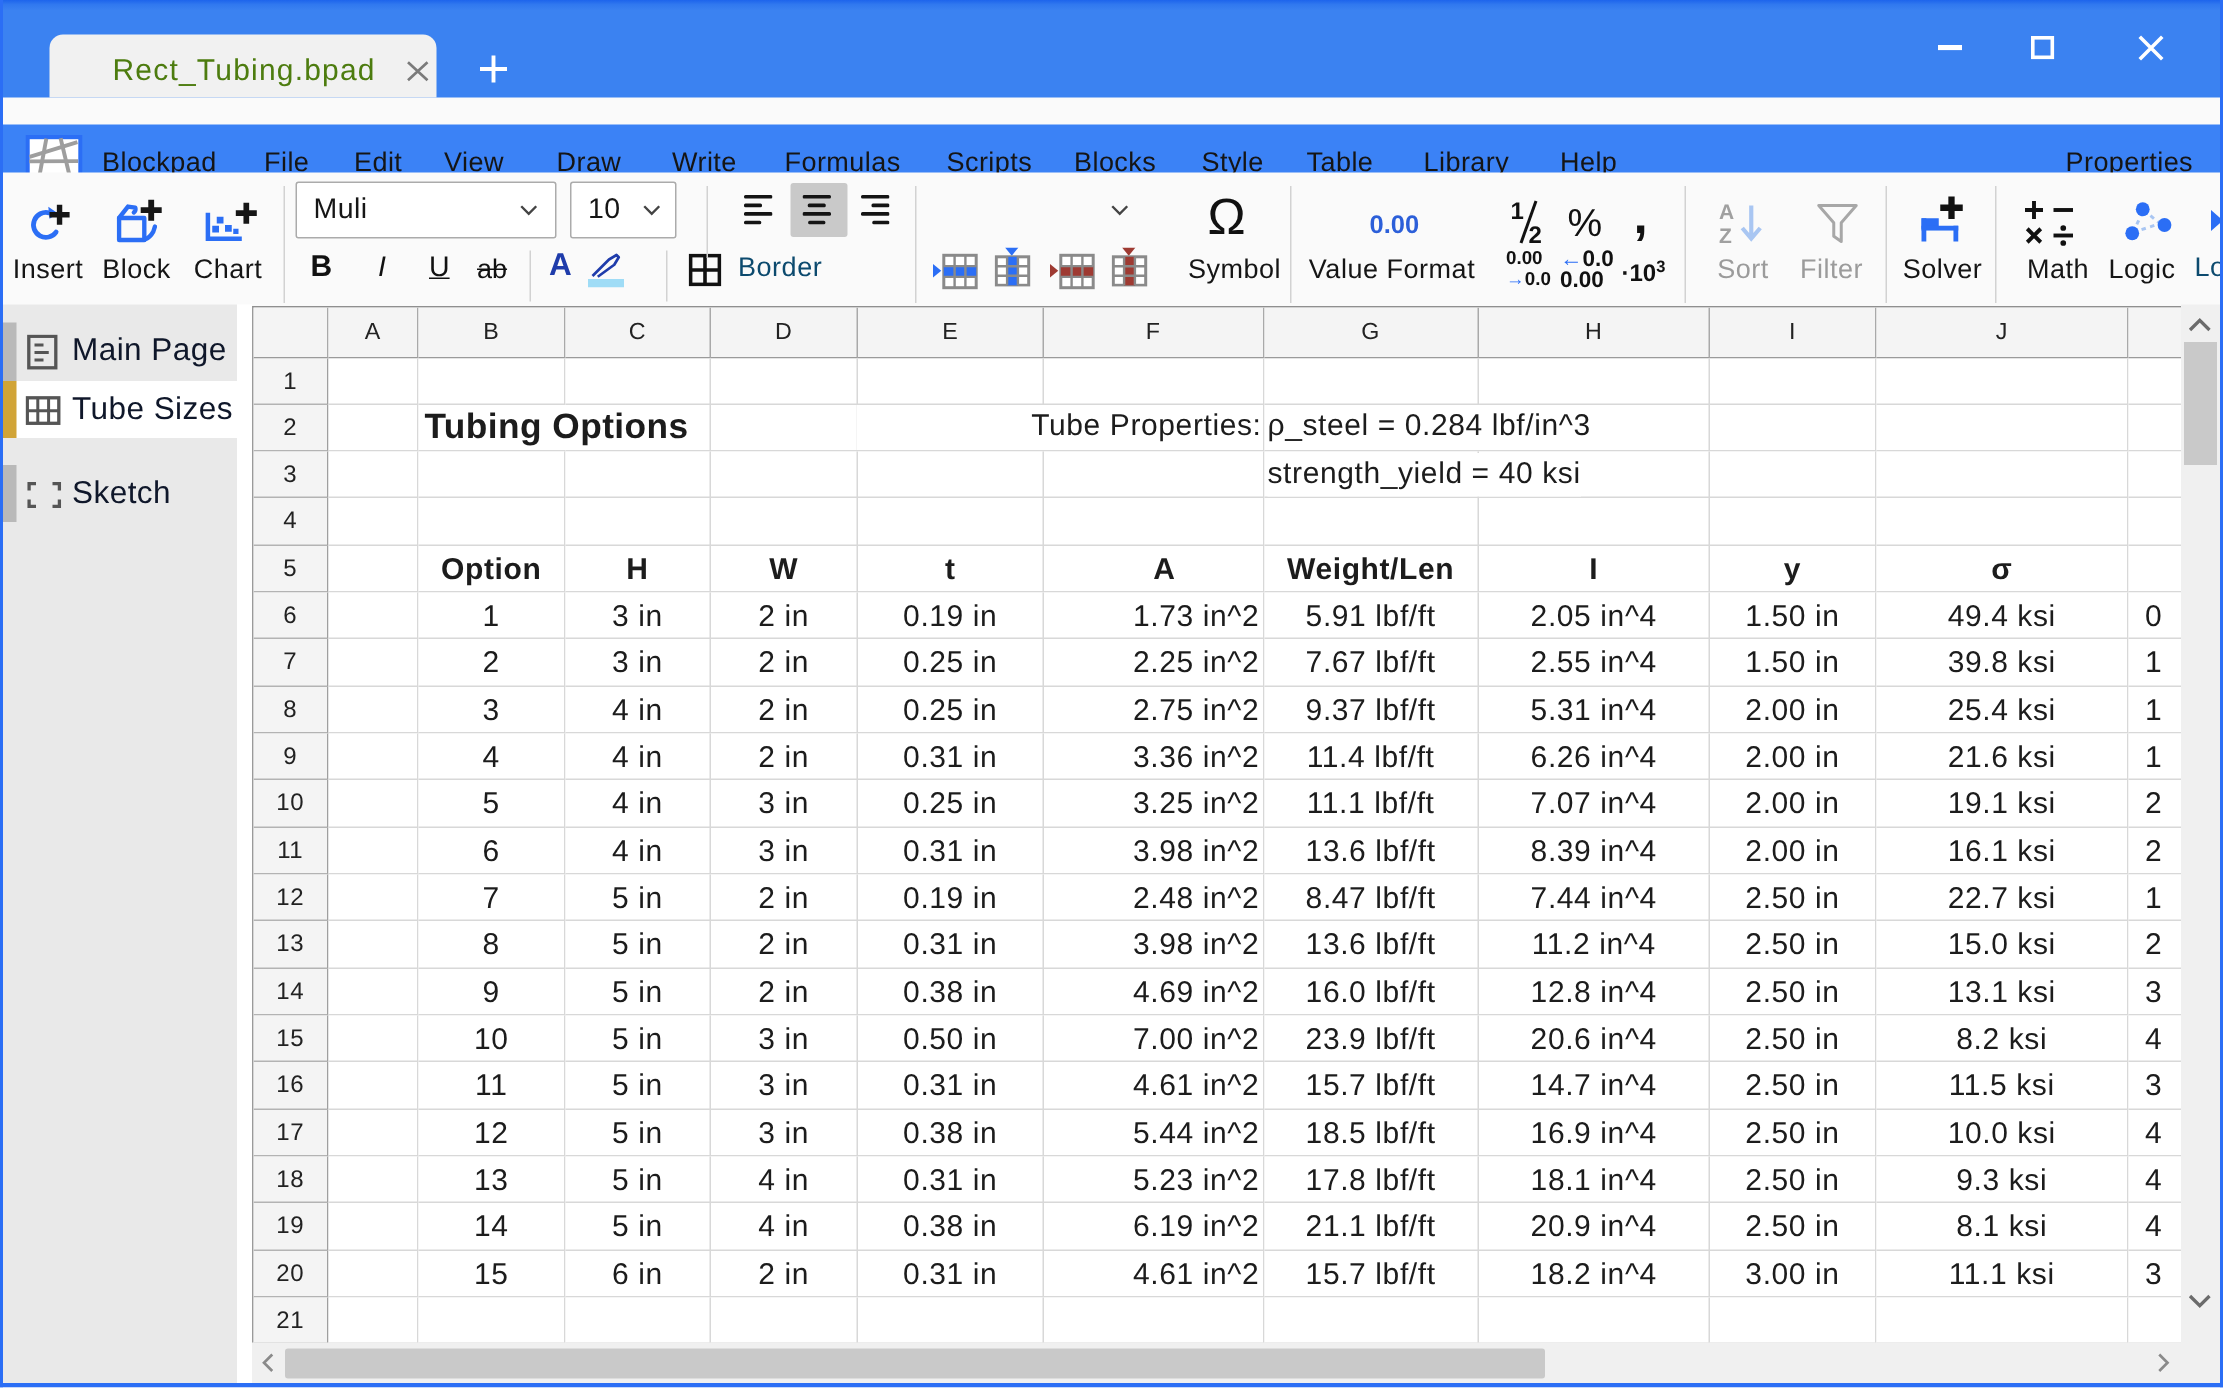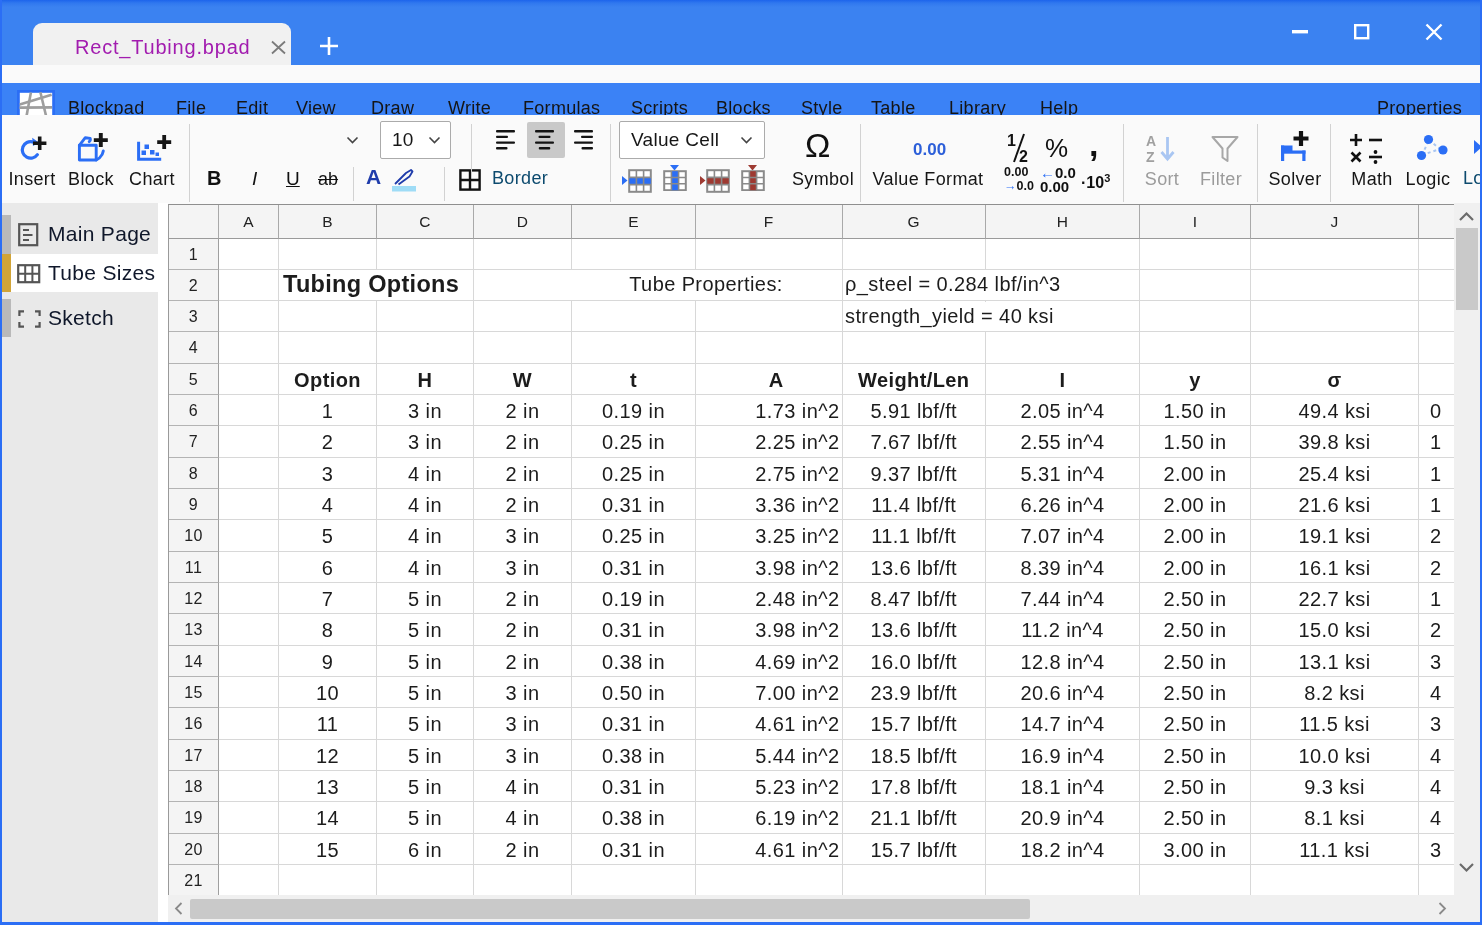--- a/index.html
+++ b/index.html
@@ -9,21 +9,21 @@
 
 
 #titlebar { position:absolute; left:0; top:0; width:1482px; height:65px;
   background:linear-gradient(to bottom,#1d64ec 0px,#3078ef 3px,#3b82f1 7px,#3b82f1 100%); }
 #winborder-l { position:absolute; left:0; top:0; width:2px; height:925px; background:#2b6ef5; z-index:50; }
 #winborder-r { position:absolute; left:1479.5px; top:0; width:2.5px; height:925px; background:#2b6ef5; z-index:50; }
 #winborder-b { position:absolute; left:0; top:922px; width:1482px; height:3px; background:#2b6ef5; z-index:50; }
 #tab { position:absolute; left:33px; top:23px; width:258px; height:42px; background:#f1f1f1;
   border-radius:9px 9px 0 0; }
 #tab .t { position:absolute; left:42px; top:0; height:42px; line-height:48px; font-size:20px;
-  letter-spacing:0.8px; color:#a21caf; }
+  letter-spacing:0.8px; color:#4d7c0f; }
 
 #menubar { position:absolute; left:0; top:83px; width:1482px; height:50px; background:#3b82f6; }
 .menu { position:absolute; top:0; height:50px; line-height:50px; font-size:18px; letter-spacing:0.3px; color:#151515; }
 
 #toolbar { position:absolute; left:0; top:115px; width:1482px; height:88px; background:#fafafa; }
 .lbl { position:absolute; font-size:18px; letter-spacing:0.35px; color:#151515; white-space:nowrap; transform:translateX(-50%); top:54px; }
 .lbl2 { position:absolute; font-size:18px; letter-spacing:0.35px; color:#0c4a6e; white-space:nowrap; }
 .gray { color:#9b9b9b; }
 .sep { position:absolute; width:1px; background:#d2d2d2; }
 .dd { position:absolute; background:#fff; border:1px solid #ababab; border-radius:2px;
@@ -136,20 +136,23 @@
     <rect x="7.5" y="19.5" width="4.5" height="4.5"></rect>
     <rect x="16" y="19" width="4.5" height="4.5"></rect>
     <rect x="21.5" y="21.5" width="3.5" height="3.5"></rect>
   </g>
   <path d="M30.2 4.1 V18.1 M23.2 11.1 H37.2" stroke="#161616" stroke-width="3.8" fill="none"></path>
 </svg>
 <div class="lbl" style="left:32px">Insert</div>
 <div class="lbl" style="left:91px">Block</div>
 <div class="lbl" style="left:152px">Chart</div>
 <div class="sep" style="left:189px;top:9px;height:78px"></div>
+<div class="dd" style="left:197px;top:6px;width:174px;height:38px">
+      <span>Muli</span>
+    </div>
 <svg class="chev" style="left:346px;top:21px" viewBox="0 0 13 8">
       <path d="M1.5 1.5 L6.5 6.5 L11.5 1.5" stroke="#444" stroke-width="1.6" fill="none"></path>
     </svg>
 <div class="dd" style="left:380px;top:6px;width:71px;height:38px">
       <span>10</span>
     </div>
 <svg class="chev" style="left:428px;top:21px" viewBox="0 0 13 8">
       <path d="M1.5 1.5 L6.5 6.5 L11.5 1.5" stroke="#444" stroke-width="1.6" fill="none"></path>
     </svg>
 <div class="abs" style="left:207px;top:52px;font-size:20px;font-weight:bold;color:#111">B</div>
@@ -182,23 +185,20 @@
       <rect x="0.0" y="12.4" width="19" height="2.4" rx="1" fill="#141414"></rect>
       <rect x="3.75" y="18.1" width="11.5" height="2.4" rx="1" fill="#141414"></rect>
     </svg>
 <svg class="abs" style="left:574px;top:14px" width="19" height="22" viewBox="0 0 19 22">
       <rect x="0" y="1" width="19" height="2.4" rx="1" fill="#141414"></rect>
       <rect x="7" y="6.7" width="12" height="2.4" rx="1" fill="#141414"></rect>
       <rect x="0" y="12.4" width="19" height="2.4" rx="1" fill="#141414"></rect>
       <rect x="7.5" y="18.1" width="11.5" height="2.4" rx="1" fill="#141414"></rect>
     </svg>
 <div class="sep" style="left:610px;top:9px;height:78px"></div>
-<div class="dd" style="left:619px;top:6px;width:146px;height:38px">
-      <span>Value Cell</span>
-    </div>
 <svg class="chev" style="left:740px;top:21px" viewBox="0 0 13 8">
       <path d="M1.5 1.5 L6.5 6.5 L11.5 1.5" stroke="#444" stroke-width="1.6" fill="none"></path>
     </svg>
 <svg class="abs" style="left:622px;top:53px" width="30" height="26" viewBox="0 0 30 26">
       <path d="M0 8 L5.5 12.5 L0 17 Z" fill="#2b6ef5"></path>
       <rect x="7.2" y="2.2" width="21.6" height="21.6" fill="#fff" stroke="#8a8a8a" stroke-width="2"></rect>
       <rect x="7.2" y="9.4" width="21.6" height="7.2" fill="#2b6ef5"></rect>
       <path d="M14.4 2 V24 M21.6 2 V24" stroke="#8a8a8a" stroke-width="1.6"></path>
       <path d="M7 9.4 H29 M7 16.6 H29" stroke="#8a8a8a" stroke-width="1.6"></path>
     </svg>
@@ -291,21 +291,21 @@
     <div class="sbtext">Main Page</div>
   </div>
   <div class="sbitem" style="top:51.2px; background:#fff; width:166px;">
     <div class="sbstrip" style="background:#d1a437;"></div>
     <svg class="abs" style="left:15px;top:10px" width="24" height="20" viewBox="0 0 24 20">
       <rect x="1.2" y="1.2" width="21" height="17" fill="none" stroke="#555" stroke-width="2.2"></rect>
       <path d="M8.2 1.5 V18.5 M15.4 1.5 V18.5 M1.5 9.8 H22" stroke="#555" stroke-width="2" fill="none"></path>
     </svg>
     <div class="sbtext">Tube Sizes</div>
   </div>
-  <div class="sbitem" style="top:96px;padding-left:11px;">
+  <div class="sbitem" style="top:107px;padding-left:11px;">
     <div class="sbstrip"></div>
     <svg class="abs" style="left:16px;top:11px" width="23" height="18" viewBox="0 0 23 18">
       <path d="M6 1.4 H1.4 V6 M17 1.4 H21.6 V6 M6 16.6 H1.4 V12 M17 16.6 H21.6 V12" stroke="#555" stroke-width="2.2" fill="none"></path>
       <path d="M9 1.4 H14 M9 16.6 H14" stroke="#555" stroke-width="2.2" fill="none" opacity="0"></path>
     </svg>
     <div class="sbtext">Sketch</div>
   </div>
 </div>
 <div id="sidegut"></div>
 
@@ -570,21 +570,21 @@
 <div class="c"></div>
 <div class="c ra"></div>
 <div class="c"></div>
 <div class="c"></div>
 <div class="c"></div>
 <div class="c"></div>
 <div class="c kk"></div>
 </div>
 
 <div class="ovl" style="left:283px; top:270px; font-weight:bold; font-size:23.5px; letter-spacing:0.3px;">Tubing Options</div>
-<div class="ovl" style="left:571px; top:270px; width:270px; text-align:center;">Tube Properties:</div>
+<div class="ovl" style="left:571px; top:270px; width:270px; text-align:right;">Tube Properties:</div>
 <div class="ovl" style="left:845px; top:270px;">ρ_steel = 0.284 lbf/in^3</div>
 <div class="ovl" style="left:845px; top:301.5px;">strength_yield = 40 ksi</div>
 
 <div id="vsb"></div>
 <div id="vthumb"></div>
 <svg class="abs" style="left:1458px;top:211px" width="17" height="11" viewBox="0 0 17 11">
     <path d="M2 9 L8.5 2.5 L15 9" stroke="#6b6b6b" stroke-width="2.2" fill="none"></path>
   </svg>
 <svg class="abs" style="left:1458px;top:862px" width="17" height="11" viewBox="0 0 17 11">
     <path d="M2 2 L8.5 8.5 L15 2" stroke="#6b6b6b" stroke-width="2.2" fill="none"></path>

